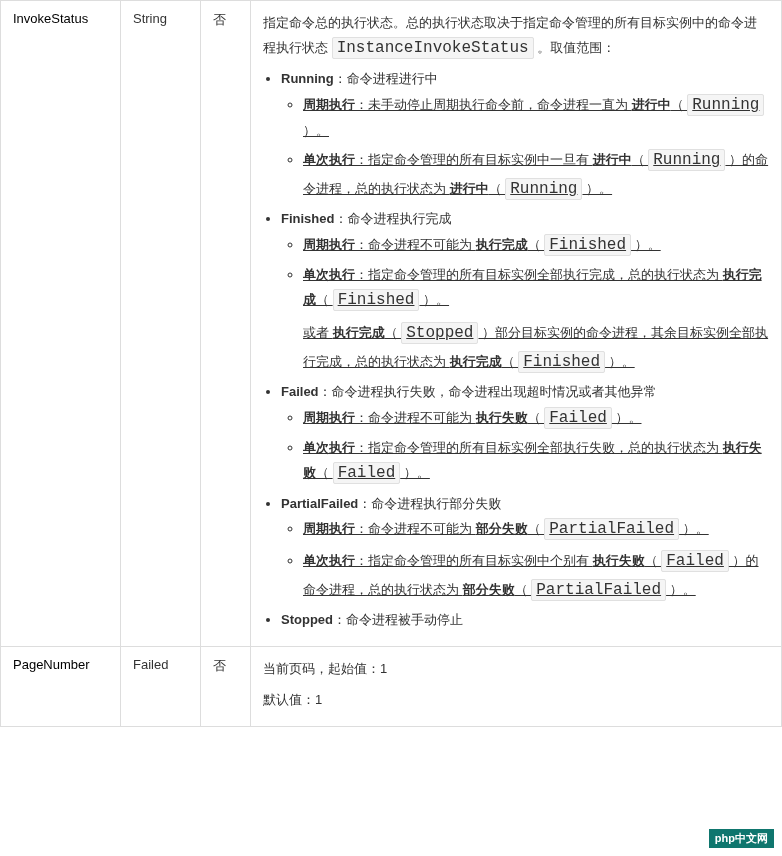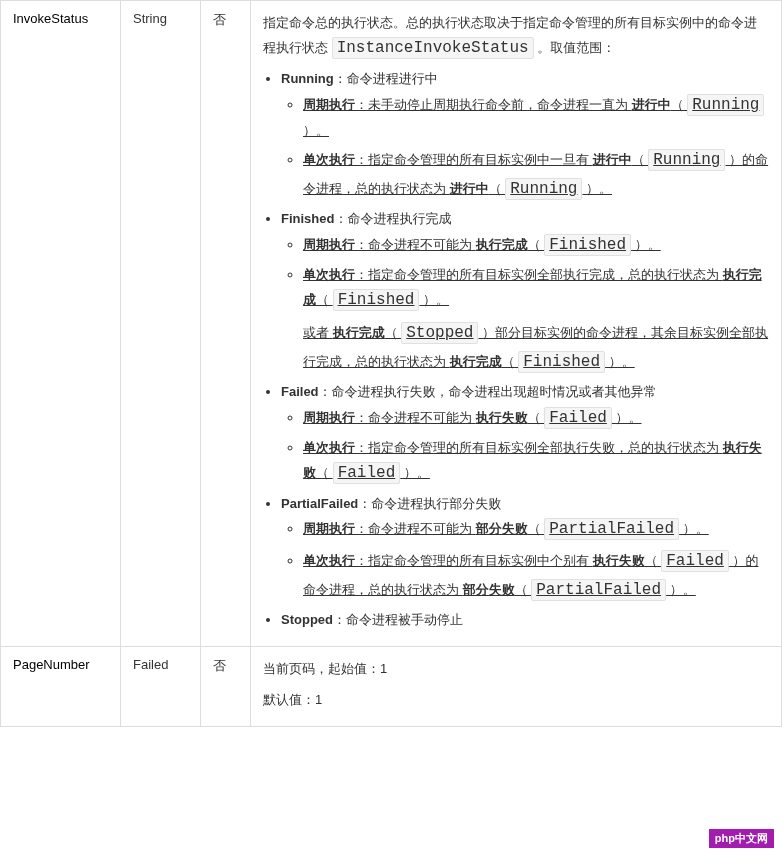--- a/index.html
+++ b/index.html
@@ -50,21 +50,21 @@
       margin-bottom: 4px;
     }
     ul.sub-list > li {
       margin-bottom: 3px;
     }
     .bold { font-weight: bold; }
     .watermark {
       position: fixed;
       bottom: 8px;
       right: 8px;
-      background: #a21caf;
+      background: #0f766e;
       color: white;
       font-size: 11px;
       padding: 2px 6px;
       font-weight: bold;
     }
   </style>
 </head>
 <body>
 
 <table>

